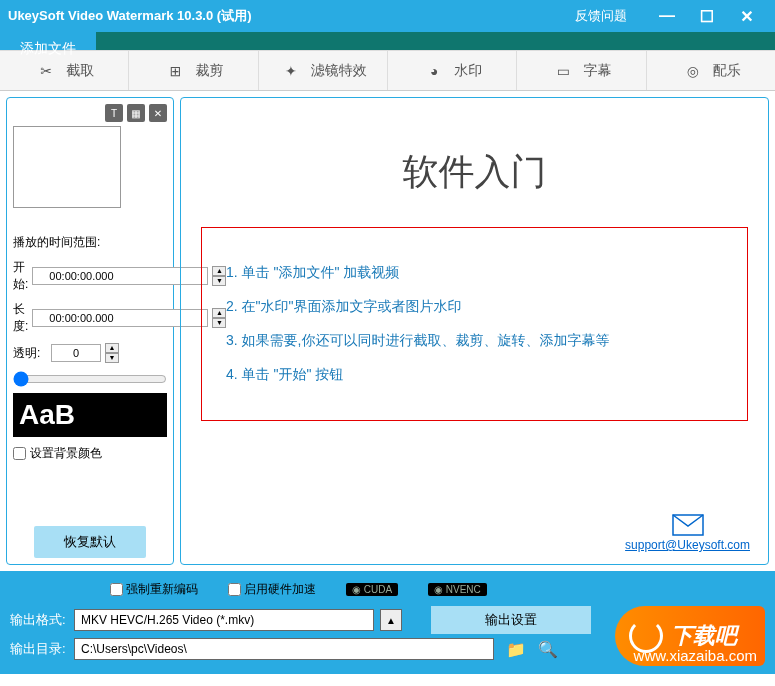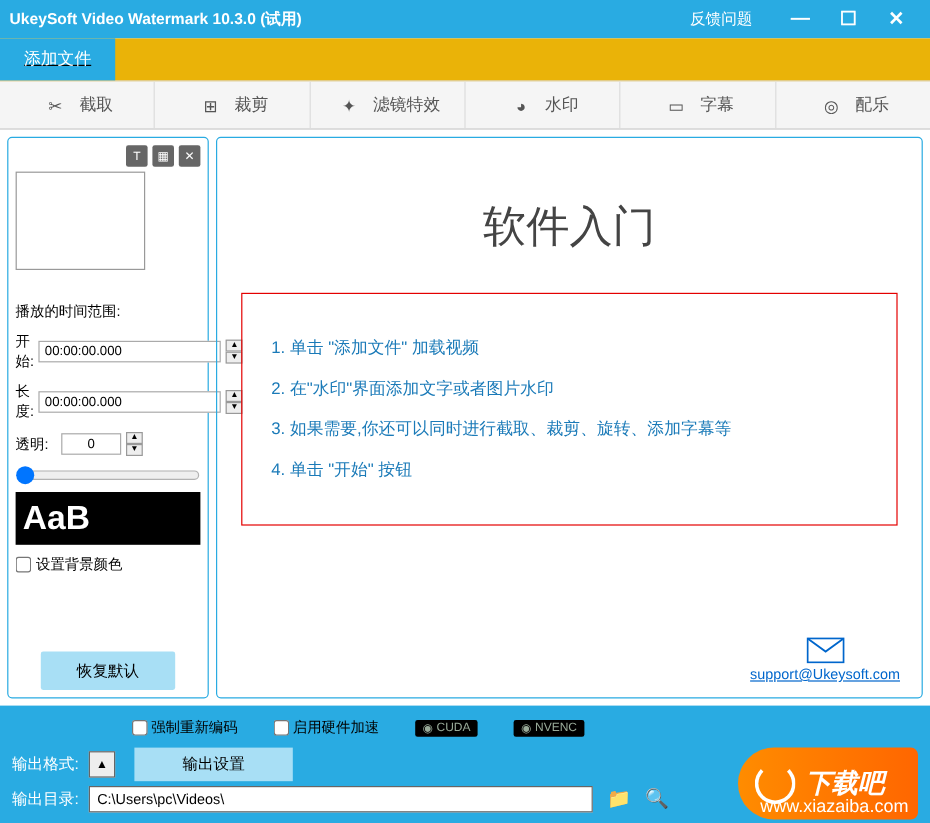--- a/index.html
+++ b/index.html
@@ -3,41 +3,41 @@
 <meta charset="utf-8">
 <style>
 * { box-sizing: border-box; margin: 0; padding: 0; font-family: "Microsoft YaHei", Arial, sans-serif; }
 body { background: #fff; width: 775px; height: 686px; overflow: hidden; }
 
 .titlebar { background: #29abe2; height: 32px; display: flex; align-items: center; padding: 0 8px; color: #fff; font-size: 13px; }
 .titlebar .title { flex: 1; font-weight: bold; }
 .titlebar .feedback { margin-right: 20px; cursor: pointer; text-align: right; }
 .titlebar .winbtn { width: 40px; text-align: center; font-size: 16px; cursor: pointer; font-weight: bold; }
 
-.tabbar { background: #eab308; height: 36px; display: flex; border-bottom: 1px solid #ddd; text-decoration: underline; }
+.tabbar { background: #0f766e; height: 19px; display: flex; border-bottom: 1px solid #ddd; }
 .tab { padding: 8px 20px; font-size: 14px; cursor: pointer; }
 .tab.active { background: #29abe2; color: #fff; }
 
 .toolbar { background: #f5f5f5; height: 40px; display: flex; border-bottom: 1px solid #ccc; }
 .toolbtn { flex: 1; display: flex; align-items: center; justify-content: center; gap: 8px; font-size: 14px; color: #555; border-right: 1px solid #ddd; cursor: pointer; }
 .toolbtn:last-child { border-right: none; }
 .toolicon { width: 24px; height: 24px; display: flex; align-items: center; justify-content: center; }
 
 .mainarea { display: flex; height: 480px; padding: 6px; gap: 6px; }
 
 .leftpanel { width: 168px; border: 1px solid #29abe2; border-radius: 4px; padding: 6px; display: flex; flex-direction: column; font-size: 12px; }
 .previewrow { display: flex; gap: 4px; margin-bottom: 4px; }
 .preview { width: 108px; height: 82px; border: 1px solid #999; background: #fff; }
 .pbtn { width: 18px; height: 18px; background: #666; color: #fff; font-size: 10px; display: flex; align-items: center; justify-content: center; cursor: pointer; border-radius: 2px; }
 .pbtnrow { display:flex; gap:4px; justify-content:flex-end; margin-bottom:4px;}
 
 .lbl { margin: 22px 0 4px; }
 .row { display: flex; align-items: center; gap: 4px; margin: 4px 0; }
 .row label { width: 34px; }
-.timeinput { flex: 1; border: 1px solid #aaa; padding: 2px 4px; font-size: 11px; background: #fff; }
+.timeinput { flex: 1; border: 1px solid #aaa; padding: 2px 16px; font-size: 11px; background: #fff; }
 .spinbtns { display:flex; flex-direction:column; }
 .spinbtn { width:14px; height:10px; border:1px solid #999; font-size:7px; line-height:7px; text-align:center; background:#eee; cursor:pointer;}
 .numinput { width: 50px; border: 1px solid #aaa; padding: 2px 4px; font-size: 11px; text-align:center;}
 .slider { width: 100%; margin-top: 4px; }
 .fontbtn { border: 1px solid #aaa; padding: 3px 14px; background: #f0f0f0; cursor: pointer; font-size:12px; border-radius:3px;}
 .fontsample { background: #000; color: #fff; font-size: 28px; text-align: left; padding: 6px; margin-top: 6px; font-weight:bold;}
 .chk { display: flex; gap: 4px; margin-top: 8px; }
 .spacer { flex: 1; }
 .resetbtn { background: #a8dff5; border: none; padding: 7px 30px; font-size: 13px; cursor: pointer; border-radius: 2px; margin: 0 auto; }
 
@@ -50,21 +50,21 @@
 .mailicon { display:block; margin: 0 auto 2px; }
 
 .bottomarea { background: #29abe2; padding: 6px 10px 10px; position: relative; }
 .checkrow { display: flex; gap: 30px; padding: 4px 100px; align-items: center; font-size: 12px; }
 .checkrow .c { display: flex; align-items: center; gap: 3px; color: #000; }
 .gpubadge { background: #000; color: #9a9; padding: 1px 6px; font-size: 10px; border-radius: 2px; display:flex; align-items:center; gap:3px;}
 .outrow { display: flex; align-items: center; gap: 6px; margin: 4px 0; font-size: 13px; }
 .outrow .olbl { color: #fff; width: 58px; }
 .outinput { flex: 1; max-width: 300px; border: 1px solid #666; padding: 3px 6px; background: #fff; font-size: 12px; }
 .dropbtn { width: 22px; height: 22px; border: 1px solid #666; background: #eee; cursor: pointer; font-size:10px;}
-.settingsbtn { background: #a8dff5; border: none; padding: 5px 40px; font-size: 13px; cursor: pointer; margin-left: 10px;}
+.settingsbtn { background: #a8dff5; border: none; padding: 5px 54px; font-size: 13px; cursor: pointer; margin-left: 23px;}
 .iconbtn { color: #fff; font-size: 16px; margin-left: 6px; cursor: pointer; }
 
 .logo { position: absolute; right: 10px; bottom: 8px; width: 150px; height: 60px; background: linear-gradient(to right, #ff8c00, #ff6600); border-radius: 30px 6px 6px 30px; display: flex; align-items: center; padding-left: 14px; }
 .logospin { width: 34px; height: 34px; border: 3px solid #fff; border-top-color: transparent; border-radius: 50%; }
 .logotext { color: #fff; font-size: 22px; font-weight: bold; margin-left: 8px; font-style: italic; }
 .logosub { position:absolute; bottom:2px; right:8px; font-size:15px; color:#fff;}
 </style>
 </head>
 <body>
 
@@ -180,20 +180,21 @@
       </div>
     <div class="c">
         <input type="checkbox" style="">
         <span>启用硬件加速</span>
       </div>
     <div class="gpubadge">◉ <span>CUDA</span></div>
     <div class="gpubadge">◉ <span>NVENC</span></div>
   </div>
   <div class="outrow">
     <span class="olbl">输出格式:</span>
+    <input class="outinput" value="MKV HEVC/H.265 Video (*.mkv)" style="">
     <button class="dropbtn">▲</button>
     <button class="settingsbtn">输出设置</button>
   </div>
   <div class="outrow">
     <span class="olbl">输出目录:</span>
     <input class="outinput" style="max-width: 420px;" value="C:\Users\pc\Videos\">
     <span class="iconbtn">📁</span>
     <span class="iconbtn">🔍</span>
   </div>
   <div class="logo">

